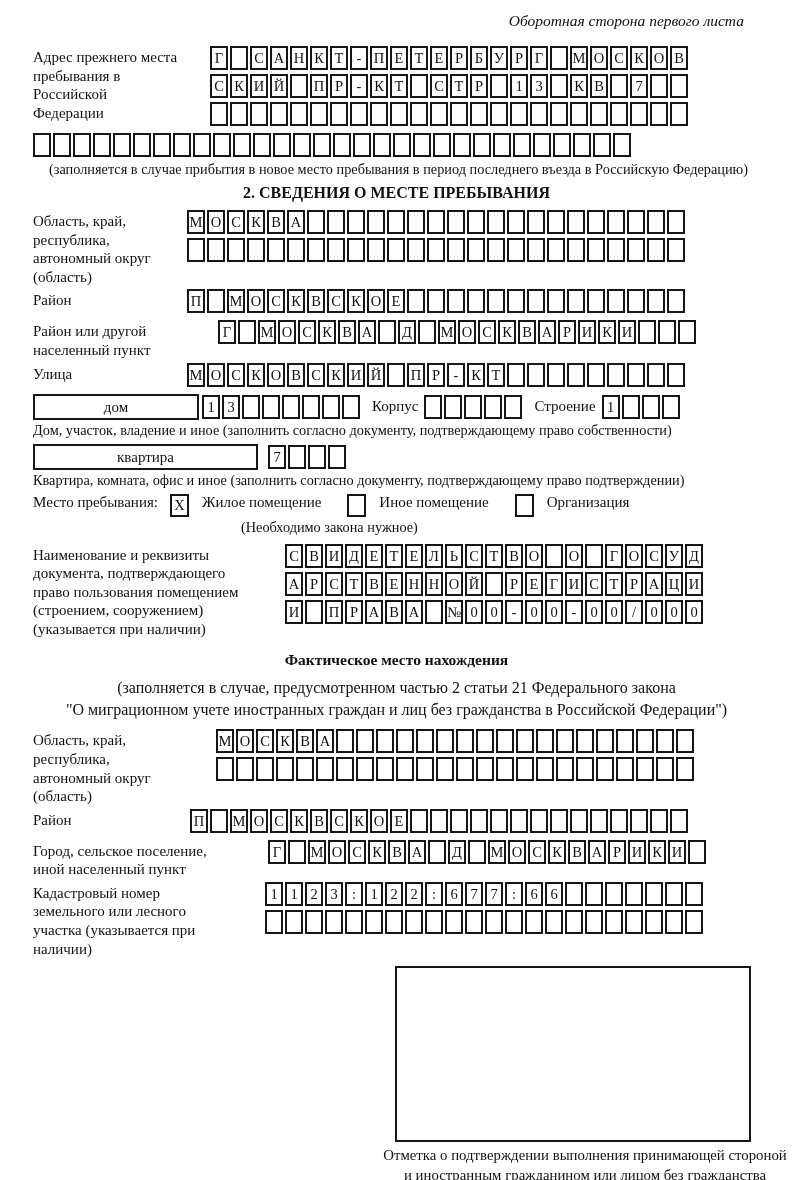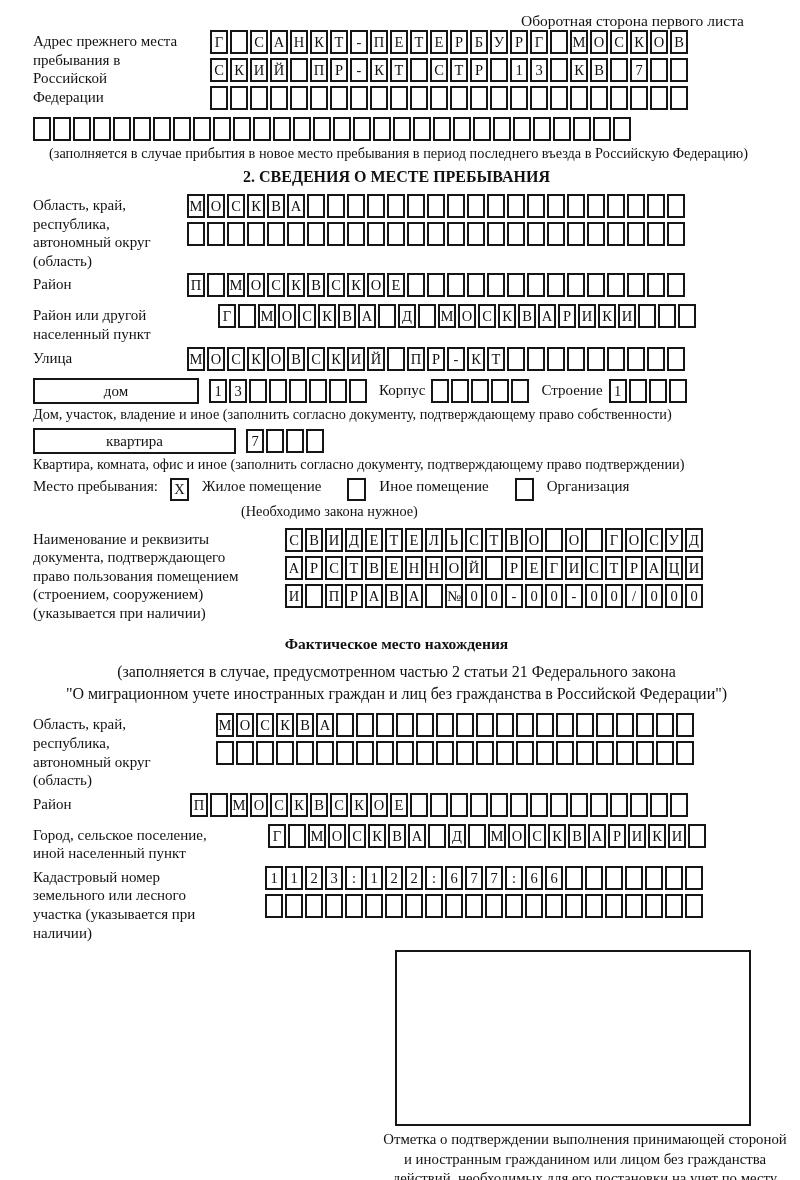--- a/index.html
+++ b/index.html
@@ -1,43 +1,43 @@
 <!DOCTYPE html>
 <html><head>
 <meta charset="utf-8">
 <style>
   * { box-sizing: border-box; }
   body {
     margin: 0; background: #ffffff; width: 800px; height: 1180px; overflow: hidden;
     font-family: "Liberation Serif", "DejaVu Serif", serif; color: #111;
   }
   .page { padding: 12px 0 0 33px; width: 800px; }
-  .hdr { text-align: right; padding-right: 56px; font-size: 15.5px; margin-bottom: 0; }
+  .hdr { text-align: right; padding-right: 56px; font-size: 15.5px; margin-bottom: 16px; font-style: italic; }
 
   .group { display: flex; align-items: flex-start; margin-bottom: 3px; gap: 32px; }
   .lbl { font-size: 15px; line-height: 1.24; padding-top: 2px; flex: none; }
   .w145 { width: 145px; } .w122 { width: 122px; } .w153 { width: 153px; }
   .w151 { width: 151px; } .w125 { width: 125px; } .w203 { width: 203px; }
   .w200 { width: 200px; } .w220 { width: 220px; }
   .rows { flex: 1 1 auto; }
 
   .cellrow { display: flex; margin-bottom: 4px; }
   .cell {
     flex: none; width: 18px; height: 24px; border: 2px solid #161616; margin-right: 2px;
     text-align: center; font-size: 14.5px; line-height: 20px;
   }
   .fullrow { margin-left: 0; }
 
   .note { font-size: 14.3px; text-align: center; margin: 0 0 4px 0; padding-right: 36px; }
   .sec-title { font-weight: bold; font-size: 16px; text-align: center; padding-right: 40px; margin: 6px 0 8px 0; }
 
   .hrow { display: flex; align-items: center; margin-bottom: 2px; }
   .named-box { border: 2px solid #161616; height: 26px; line-height: 22px; text-align: center; font-size: 15px; flex: none; }
-  .nb-house { width: 166px; margin-right: 10px; }
-  .nb-apt { width: 203px; margin-right: 10px; }
+  .nb-house { width: 166px; margin-right: 3px; }
+  .nb-apt { width: 225px; margin-right: 10px; }
   .inline-lbl { font-size: 15px; margin: 0 6px 0 10px; flex: none; }
   .caption { font-size: 14.3px; margin: 1px 0 5px 0; }
 
   .stay { display: flex; align-items: flex-start; font-size: 15px; margin: 4px 0 0 0; }
   .cbox {
     flex: none; width: 19px; height: 23px; border: 2px solid #161616; margin-left: 12px;
     text-align: center; font-size: 14.5px; line-height: 19px;
   }
   .opt-label { margin-left: 13px; margin-right: 14px; }
   .choose-note { font-size: 14.3px; margin: 2px 0 8px 208px; }

